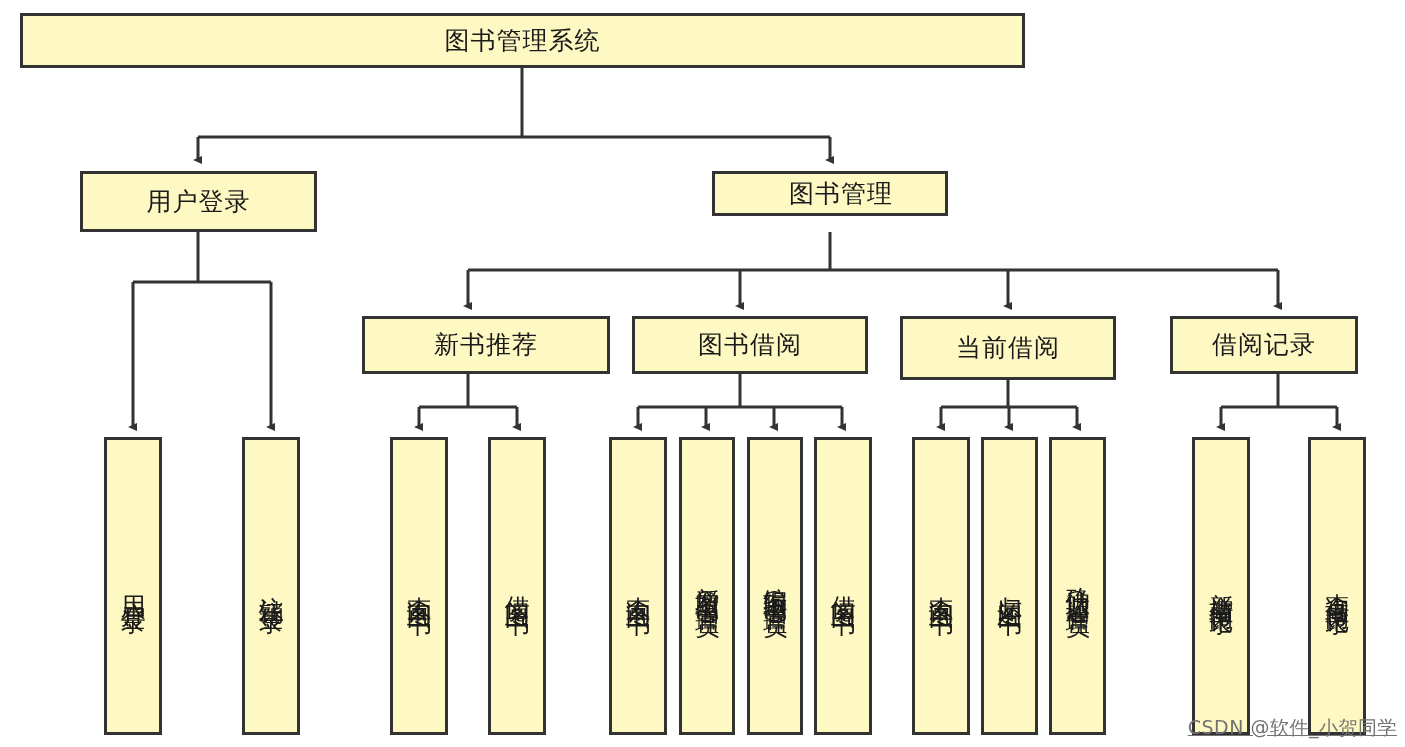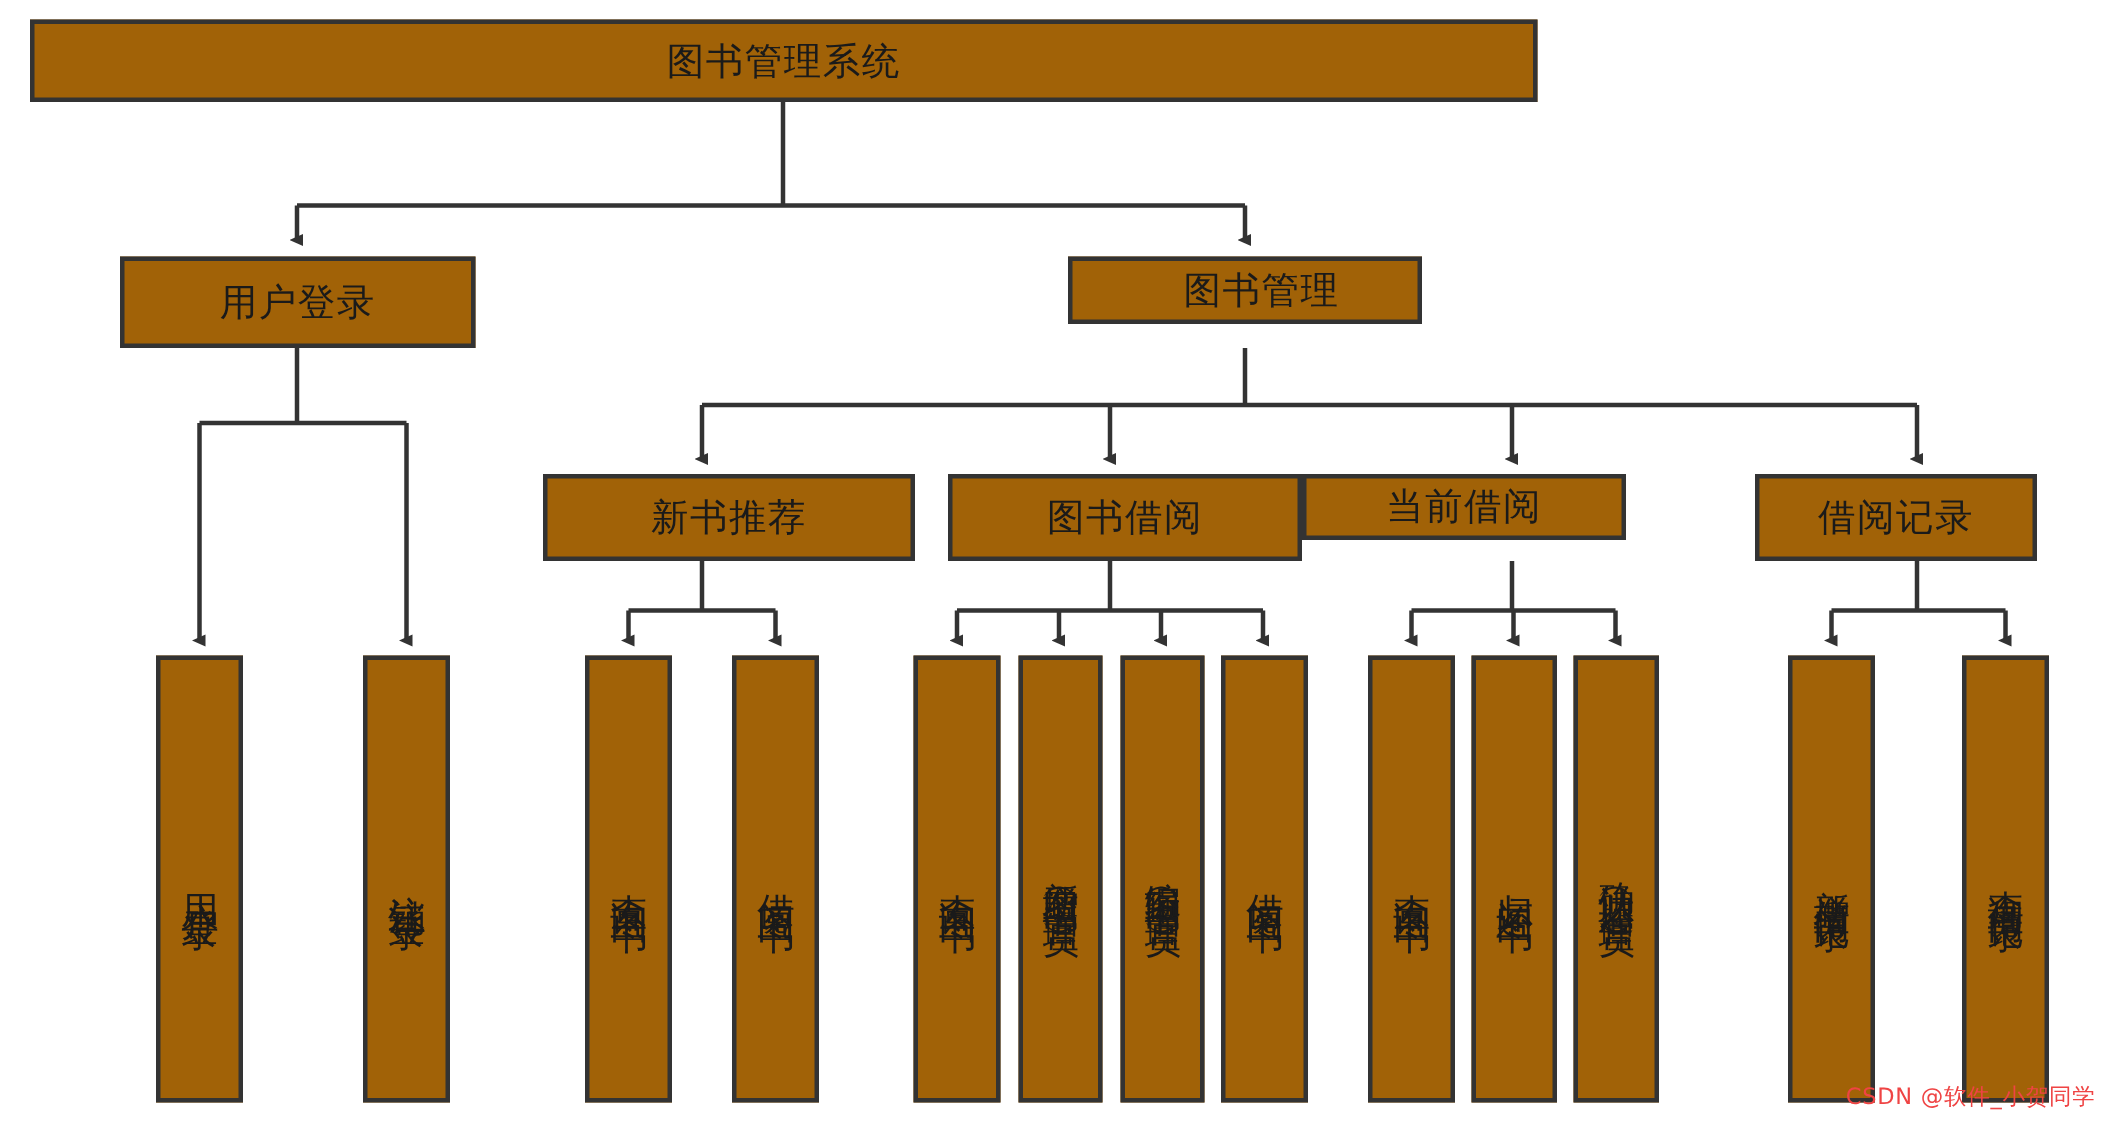--- a/index.html
+++ b/index.html
@@ -22,21 +22,21 @@
     left: 0;
     top: 0;
     width: 1405px;
     height: 747px;
     pointer-events: none;
   }
   .node {
     position: absolute;
     box-sizing: border-box;
     border: 3px solid #333333;
-    background: #a16207;
+    background: #fef9c3;
     display: flex;
     align-items: center;
     justify-content: center;
     color: #1a1a1a;
   }
   .node.horiz {
     font-size: 25px;
     letter-spacing: 1px;
     line-height: 1.1;
   }
@@ -52,24 +52,25 @@
     justify-content: center;
   }
   .node.vert.tall {
     letter-spacing: 4px;
     font-size: 24px;
   }
   .watermark {
     position: absolute;
     right: 8px;
     bottom: 6px;
-    font-size: 15px;
-    color: #ef4444;
+    font-size: 19px;
+    color: #737373;
     letter-spacing: 0.5px;
     white-space: nowrap;
+    text-decoration: underline;
   }
 </style>
 </head>
 <body>
 
 <div id="canvas">
 
   <svg class="edges" viewBox="0 0 1405 747">
     <defs>
       <marker id="arrow" markerWidth="10" markerHeight="10" refX="5" refY="5" orient="auto" markerUnits="userSpaceOnUse">
@@ -120,21 +121,21 @@
     </g>
   </svg>
 
   <div class="node horiz" style="left:20px; top:13px; width:1005px; height:55px;">图书管理系统</div>
 
   <div class="node horiz" style="left:80px; top:171px; width:237px; height:61px;">用户登录</div>
   <div class="node horiz" style="left:712px; top:171px; width:236px; height:45px;padding-left:22px;">图书管理</div>
 
   <div class="node horiz" style="left:362px; top:316px; width:248px; height:58px;">新书推荐</div>
   <div class="node horiz" style="left:632px; top:316px; width:236px; height:58px;">图书借阅</div>
-  <div class="node horiz" style="left:868px; top:316px; width:216px; height:44px;">当前借阅</div>
+  <div class="node horiz" style="left:900px; top:316px; width:216px; height:64px;">当前借阅</div>
   <div class="node horiz" style="left:1170px; top:316px; width:188px; height:58px;">借阅记录</div>
 
   <div class="node vert" style="left:104px; top:437px; width:58px; height:298px;">用户登录</div>
   <div class="node vert" style="left:242px; top:437px; width:58px; height:298px;">注销登录</div>
 
   <div class="node vert" style="left:390px; top:437px; width:58px; height:298px;">查询图书</div>
   <div class="node vert" style="left:488px; top:437px; width:58px; height:298px;">借阅图书</div>
 
   <div class="node vert" style="left:609px; top:437px; width:58px; height:298px;">查询图书</div>
   <div class="node vert tall" style="left:679px; top:437px; width:56px; height:298px;">新增图书（管理员）</div>

